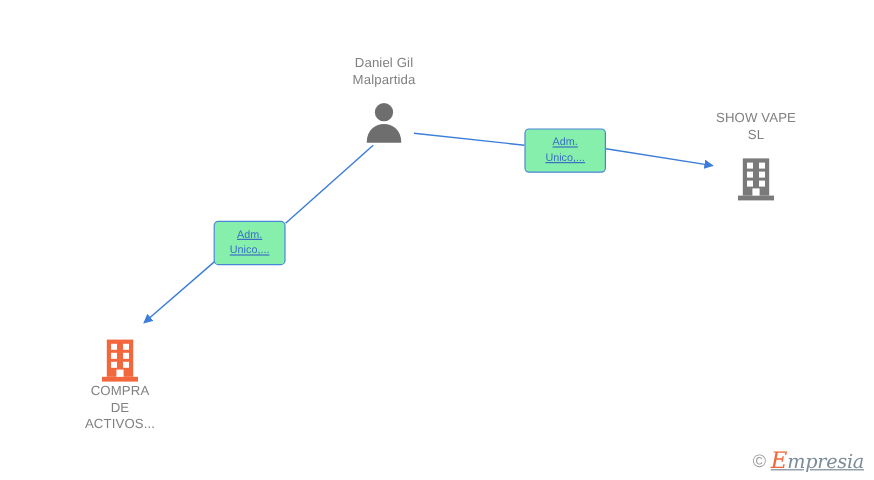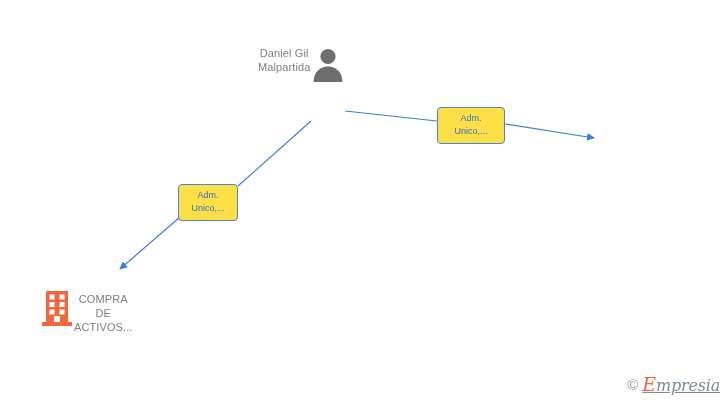--- a/index.html
+++ b/index.html
@@ -21,21 +21,21 @@
   #edge-layer {
     position: absolute;
     left: 0;
     top: 0;
     width: 728px;
     height: 400px;
   }
   .node {
     position: absolute;
     display: flex;
-    flex-direction: row;
+    flex-direction: column;
     align-items: center;
     justify-content: flex-start;
   }
   .node-label {
     font-size: 11px;
     line-height: 14px;
     color: #808080;
     text-align: center;
     white-space: pre-line;
     letter-spacing: 0.1px;
@@ -59,35 +59,36 @@
     width: 120px;
   }
   #node-showvape .node-label { margin-bottom: 10px; }
 
   
   #node-compra {
     left: 40px;
     top: 281px;
     width: 120px;
   }
-  #node-compra .node-label { margin-top: 11px; }
+  #node-compra .node-label { margin-top: 0; }
 
   
   .edge-label {
     position: absolute;
-    background: #fde047;
+    background: #86efac;
     border: 1px solid #4a86d8;
     border-radius: 4px;
     color: #3a6fc4;
     font-size: 9px;
     line-height: 13px;
     text-align: center;
     padding: 4px 6px 5px 6px;
     white-space: pre-line;
     box-sizing: border-box;
+    text-decoration: underline;
   }
   #edge-label-showvape {
     left: 437px;
     top: 107px;
     width: 68px;
   }
   #edge-label-compra {
     left: 178px;
     top: 184px;
     width: 60px;
@@ -150,37 +151,56 @@
 
   <div class="node" id="node-person">
     <div class="node-label">Daniel Gil
 Malpartida</div>
     <svg class="node-icon" width="36" height="36" viewBox="0 0 36 36" xmlns="http://www.w3.org/2000/svg">
       <circle cx="18" cy="9.5" r="7.6" fill="#6e6e6e"></circle>
       <path d="M 3.6 35 C 3.6 24.6 10.3 19.4 18 19.4 C 25.7 19.4 32.4 24.6 32.4 35 Z" fill="#6e6e6e"></path>
     </svg>
   </div>
 
-
-  <div class="node" id="node-compra">
+  <div class="node" id="node-showvape">
+    <div class="node-label">SHOW VAPE
+SL</div>
     <svg class="node-icon" width="34" height="38" viewBox="0 0 34 38" xmlns="http://www.w3.org/2000/svg">
-      <g fill="#f2683c">
+      <g fill="#7a7a7a">
         <rect x="6" y="2" width="22" height="31"></rect>
         <rect x="2" y="33" width="30" height="4"></rect>
       </g>
       <g fill="#ffffff">
         <rect x="9.5" y="5.5" width="5" height="5"></rect>
         <rect x="19.5" y="5.5" width="5" height="5"></rect>
         <rect x="9.5" y="13" width="5" height="5"></rect>
         <rect x="19.5" y="13" width="5" height="5"></rect>
         <rect x="9.5" y="20.5" width="5" height="5"></rect>
         <rect x="19.5" y="20.5" width="5" height="5"></rect>
         <rect x="14" y="27" width="6" height="6"></rect>
       </g>
     </svg>
+  </div>
+
+  <div class="node" id="node-compra">
+    <svg class="node-icon" width="34" height="38" viewBox="0 0 34 38" xmlns="http://www.w3.org/2000/svg">
+      <g fill="#f2683c">
+        <rect x="6" y="2" width="22" height="31"></rect>
+        <rect x="2" y="33" width="30" height="4"></rect>
+      </g>
+      <g fill="#ffffff">
+        <rect x="9.5" y="5.5" width="5" height="5"></rect>
+        <rect x="19.5" y="5.5" width="5" height="5"></rect>
+        <rect x="9.5" y="13" width="5" height="5"></rect>
+        <rect x="19.5" y="13" width="5" height="5"></rect>
+        <rect x="9.5" y="20.5" width="5" height="5"></rect>
+        <rect x="19.5" y="20.5" width="5" height="5"></rect>
+        <rect x="14" y="27" width="6" height="6"></rect>
+      </g>
+    </svg>
     <div class="node-label">COMPRA
 DE
 ACTIVOS...</div>
   </div>
 
   <div id="watermark">
     <span class="copy">©</span>
     <span class="brand"><span class="cap">E</span><span>mpresia</span></span>
   </div>
 

